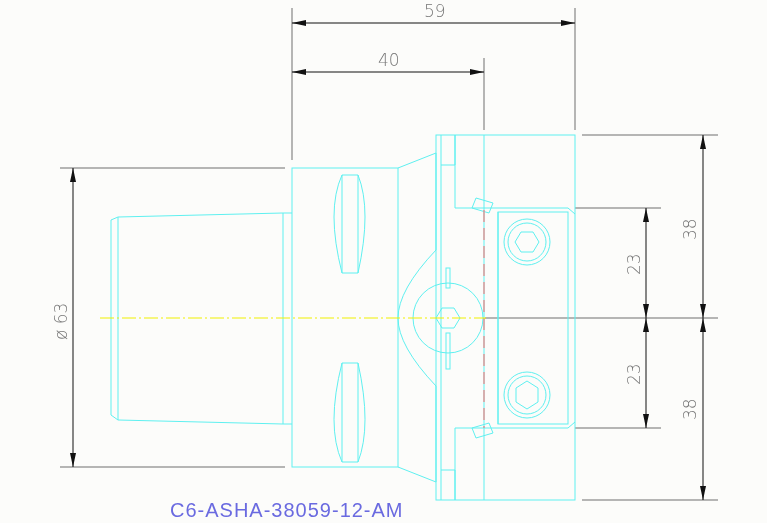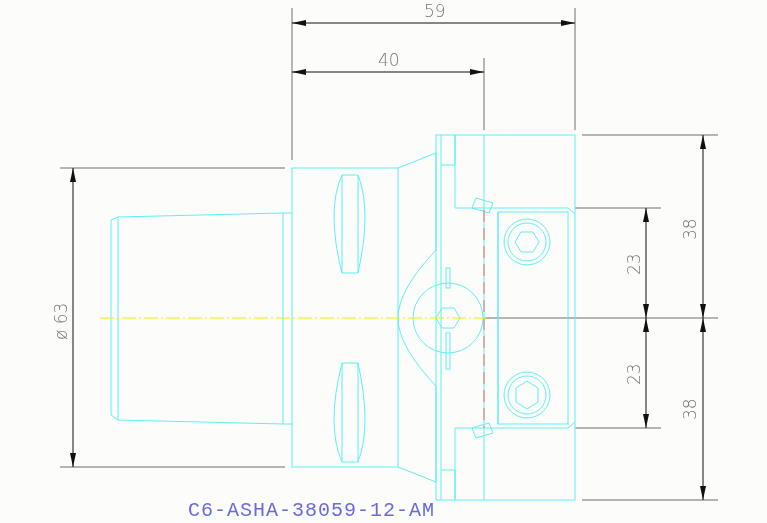--- a/index.html
+++ b/index.html
@@ -5,21 +5,21 @@
   html, body { margin: 0; padding: 0; background: #fcfcfa; }
   body { width: 767px; height: 523px; overflow: hidden; position: relative; font-family: "DejaVu Sans", sans-serif; }
   svg { position: absolute; left: 0; top: 0; }
   .cy { stroke: #5ff0f0; fill: none; stroke-width: 1; }
   .dim { stroke: #6e6e6e; fill: none; stroke-width: 1; }
   .dimk { stroke: #111; fill: none; stroke-width: 1; }
   .arrow { fill: #111; }
   .dimtext { fill: #777; font-family: "DejaVu Sans", sans-serif; font-size: 17px; font-weight: 200; }
   .ctr { stroke: #f0f000; stroke-width: 1; stroke-dasharray: 14 3 2 3; fill: none; }
   .red { stroke: #f08080; stroke-width: 1.2; stroke-dasharray: 12 6; fill: none; }
-  .partno { position: absolute; left: 170px; top: 499px; color: #6a6ae0; font-family: Liberation Mono, monospace; font-size: 20px; letter-spacing: 1px; font-weight: 200; margin-left: 18px; }
+  .partno { position: absolute; left: 170px; top: 499px; color: #6a6ae0; font-family: Liberation Sans, sans-serif; font-size: 20px; letter-spacing: 1px; font-weight: 200; }
 </style>
 </head>
 <body>
 
 <svg width="767" height="523" viewBox="0 0 767 523">
 
   <g>
     <line class="dim" x1="292" y1="8" x2="292" y2="160"></line>
     <line class="dim" x1="575" y1="8" x2="575" y2="130"></line>
     <line class="dim" x1="484" y1="58" x2="484" y2="130"></line>

